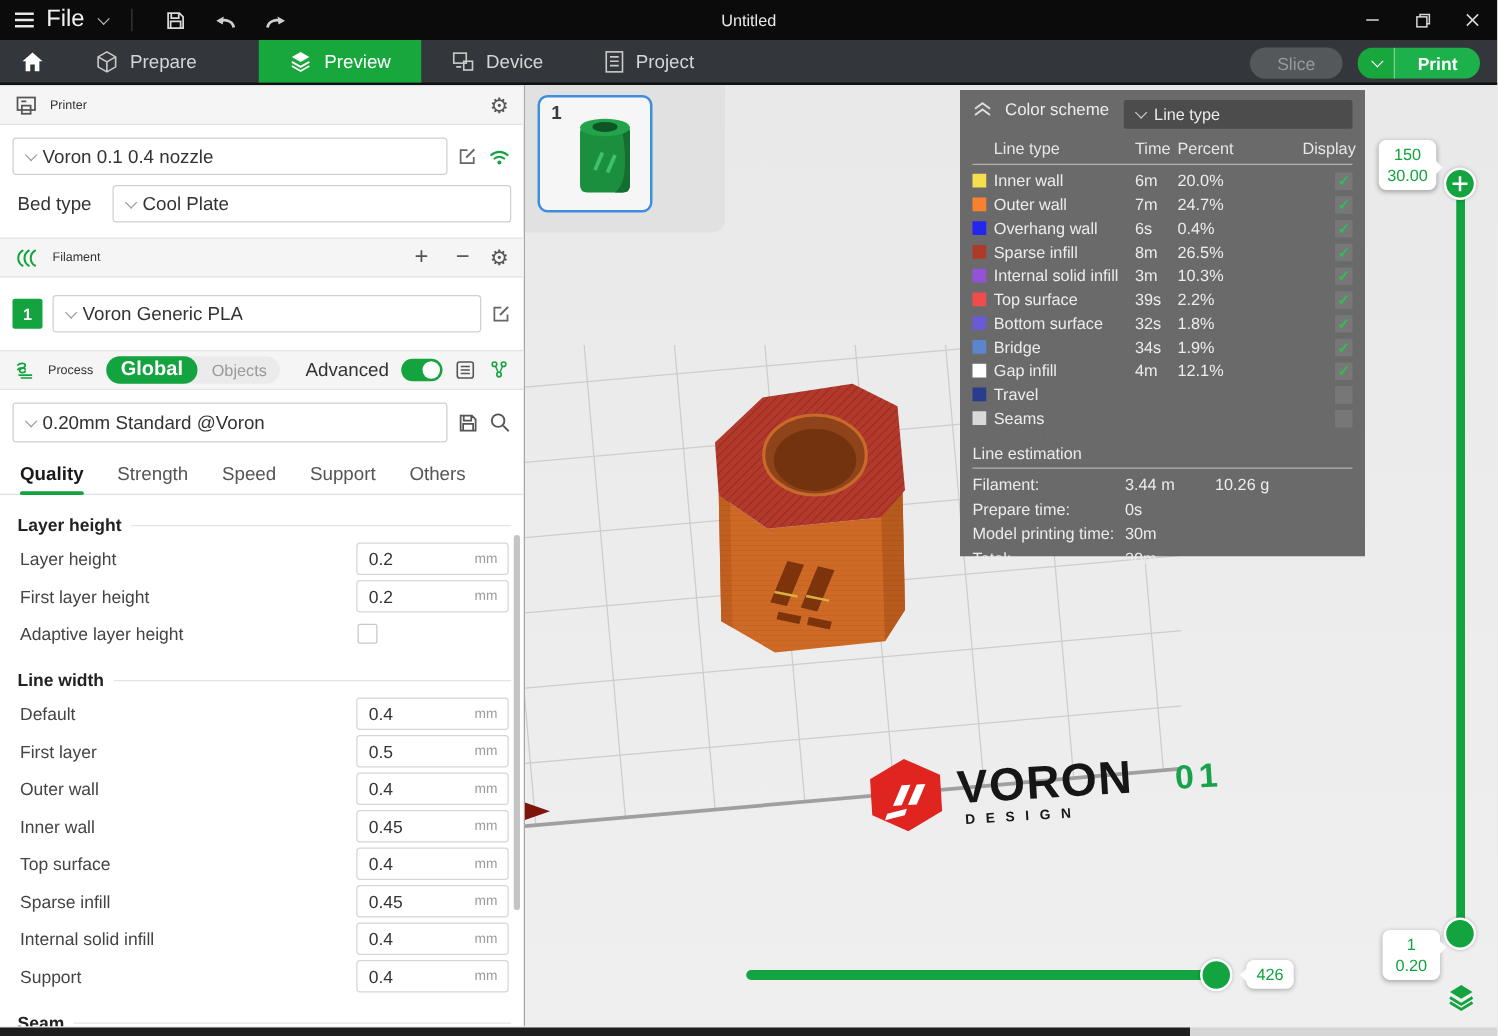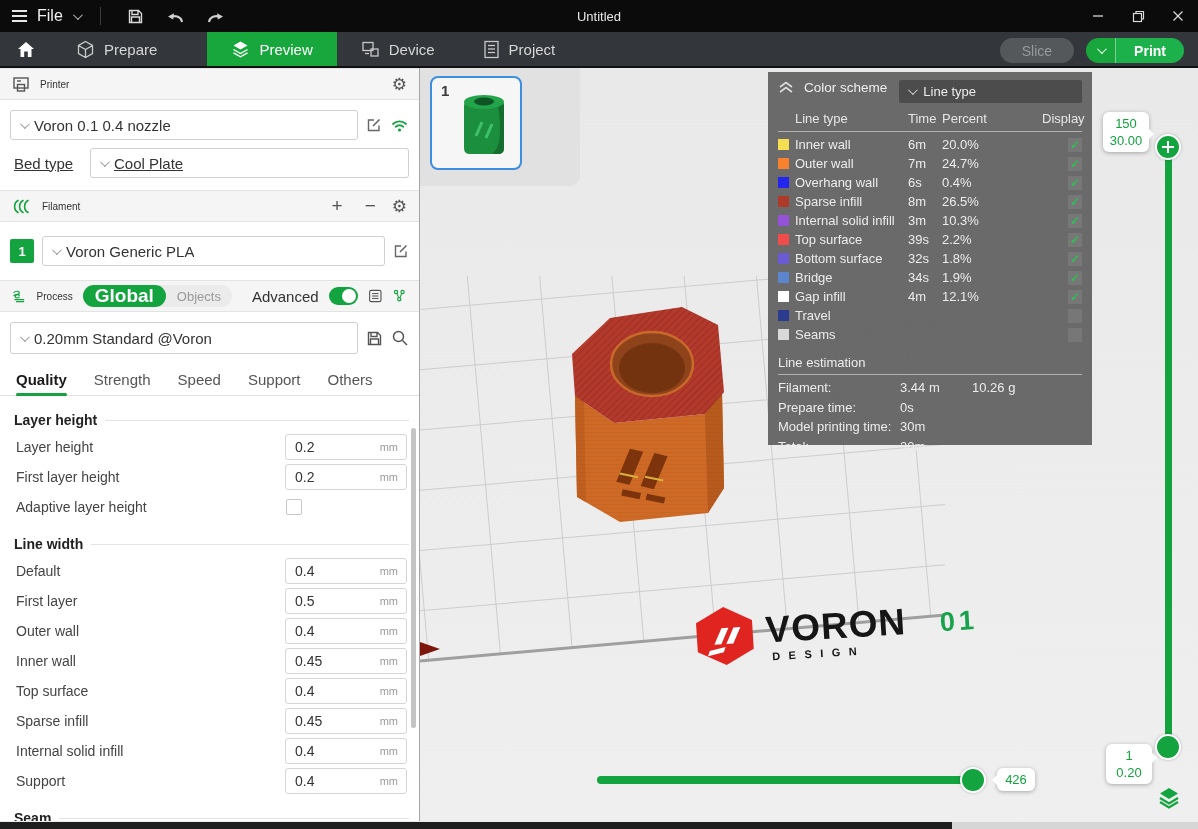--- a/index.html
+++ b/index.html
@@ -6,21 +6,21 @@
   html,body { width:1198px; height:829px; overflow:hidden; }
   body { font-family:"Liberation Sans", sans-serif; font-size:14px; color:#333; background:#ececec; }
   #app { position:relative; width:1198px; height:829px; overflow:hidden; background:#ececec; }
   .abs { position:absolute; }
 
   
   #titlebar { position:absolute; left:0; top:0; width:1198px; height:32px; background:#0b0b0b; display:flex; align-items:center; color:#e8e8e8; }
   .tb-left { display:flex; align-items:center; gap:10px; padding-left:12px; }
   .burger { display:flex; flex-direction:column; gap:3px; cursor:pointer; }
   .burger span { display:block; width:15px; height:2px; background:#e8e8e8; }
-  .tb-file { font-size:16px; color:#f0f0f0; }
+  .tb-file { font-size:19px; color:#f0f0f0; }
   .chev { width:7px; height:7px; border-right:1.5px solid #bbb; border-bottom:1.5px solid #bbb; transform:rotate(45deg) translateY(-2px); display:inline-block; }
   .tb-sep { width:1px; height:18px; background:#3c3c3c; margin:0 10px; }
   .tb-ic { width:30px; height:24px; display:flex; align-items:center; justify-content:center; cursor:pointer; }
   .tb-title { position:absolute; left:0; right:0; text-align:center; font-size:13px; color:#e8e8e8; pointer-events:none; }
   .win-btns { position:absolute; right:0; top:0; height:32px; display:flex; }
   .win-btn { width:40px; height:32px; display:flex; align-items:center; justify-content:center; cursor:pointer; }
 
   
   #tabbar { position:absolute; left:0; top:32px; width:1198px; height:36px; background:#33363a; border-bottom:2px solid #111; display:flex; align-items:stretch; }
   .tab { display:flex; align-items:center; gap:9px; padding:0 24px; color:#d6d6d6; font-size:15px; cursor:pointer; }
@@ -37,26 +37,26 @@
   .sec-h { height:32px; background:#f5f5f5; border-top:1px solid #e3e3e3; border-bottom:1px solid #e3e3e3; display:flex; align-items:center; gap:10px; padding:0 12px; }
   .sec-h .t { font-size:10px; color:#333; flex:0 0 auto; }
   .sec-h .sp { flex:1; }
   .gear { font-size:17px; color:#555; line-height:1; cursor:pointer; }
   .plusminus { font-size:19px; color:#555; cursor:pointer; padding:0 6px; }
   .select { height:30px; border:1px solid #d0d0d0; border-radius:3px; background:#fff; display:flex; align-items:center; gap:7px; padding:0 9px; cursor:pointer; }
   .select .chev { border-color:#999; }
   .select .val { font-size:15px; color:#333; white-space:nowrap; overflow:hidden; }
   .row { display:flex; align-items:center; gap:8px; padding:0 10px; }
   .printer-body { padding:10px 0 12px 0; }
-  .bedrow { margin-top:8px;text-decoration:underline; }
+  .bedrow { margin-top:8px; }
   .bedrow .lbl { font-size:15px; color:#333; padding-left:4px; width:72px; }
   .fil-body { padding:14px 0 14px 0; }
   .slot { width:24px; height:24px; background:#13a33f; color:#fff; font-size:13px; font-weight:bold; display:flex; align-items:center; justify-content:center; border-radius:2px; cursor:pointer; }
   .scope-pill { background:#ebebeb; border-radius:12px; height:22px; display:flex; align-items:center; cursor:pointer; }
-  .scope-pill .on { background:#13a33f; color:#fff; border-radius:12px; height:22px; display:flex; align-items:center; padding:0 12px; font-size:19px; font-weight:bold; }
+  .scope-pill .on { background:#13a33f; color:#fff; border-radius:12px; height:22px; display:flex; align-items:center; padding:0 12px; font-size:16px; font-weight:bold; }
   .scope-pill .off { color:#999; padding:0 11px; font-size:13px; }
   .toggle { width:36px; height:18px; background:#13a33f; border-radius:9px; position:relative; cursor:pointer; }
   .toggle .knob { position:absolute; right:2px; top:2px; width:14px; height:14px; background:#fff; border-radius:50%; }
   .adv-lbl { font-size:15px; color:#333; }
   .preset-row { margin-top:10px; }
   .qtabs { display:flex; gap:27px; padding:0 16px; height:34px; border-bottom:1px solid #e0e0e0; margin-top:8px; }
   .qtab { font-size:15px; color:#555; cursor:pointer; position:relative; height:34px; display:flex; align-items:center; }
   .qtab.active { color:#1a1a1a; font-weight:bold; }
   .qtab.active::after { content:""; position:absolute; left:0; right:0; bottom:0; height:3px; background:#13a33f; border-radius:2px; }
   .params { height:429px; overflow:hidden; position:relative; padding-top:8px; }

